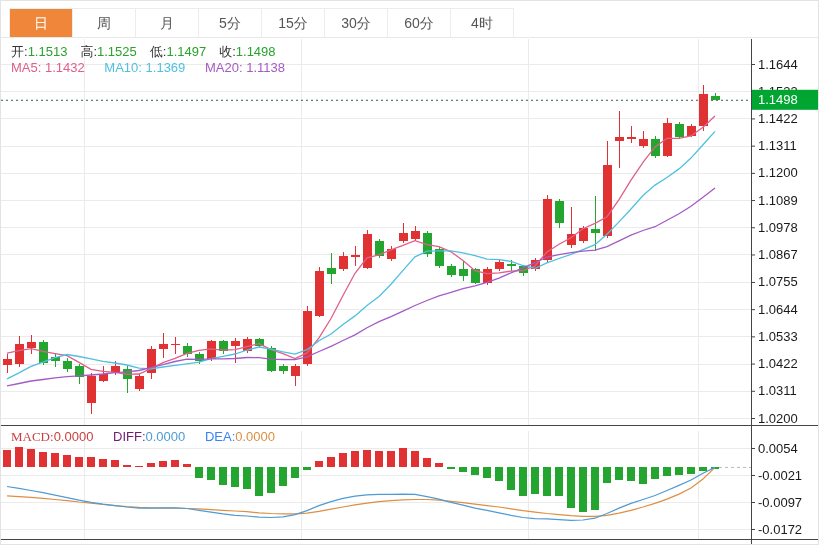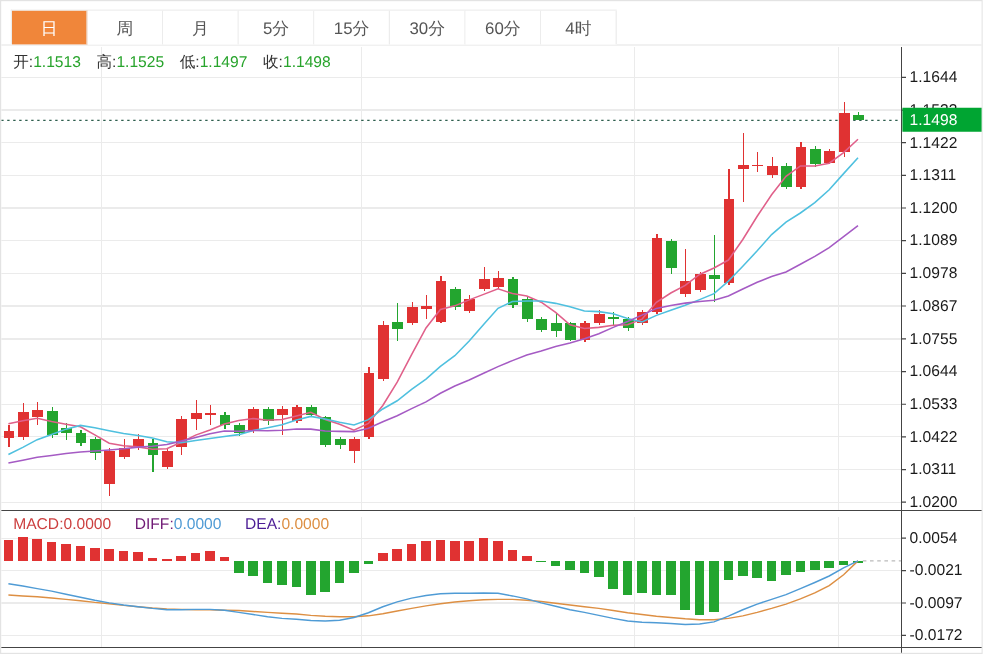--- a/index.html
+++ b/index.html
@@ -306,20 +306,25 @@
       <div class="tab">30分</div>
       <div class="tab">60分</div>
       <div class="tab">4时</div>
     </div>
   <div class="tab-underline"></div>
 
   <div class="readout quote-row">
     <span class="lbl">开:</span><span class="val" style="color: rgb(40, 164, 44);">1.1513</span><span class="lbl">高:</span><span class="val" style="color: rgb(40, 164, 44);">1.1525</span><span class="lbl">低:</span><span class="val" style="color: rgb(40, 164, 44);">1.1497</span><span class="lbl">收:</span><span class="val" style="color: rgb(40, 164, 44);">1.1498</span>
   </div>
 
+  <div class="readout ma-row">
+    <span class="pair"><span style="color: rgb(224, 96, 138);">MA5:</span> <span style="color: rgb(224, 96, 138);">1.1432</span></span>
+    <span class="pair"><span style="color: rgb(79, 192, 223);">MA10:</span> <span style="color: rgb(79, 192, 223);">1.1369</span></span>
+    <span class="pair"><span style="color: rgb(165, 91, 196);">MA20:</span> <span style="color: rgb(165, 91, 196);">1.1138</span></span>
+  </div>
 
   <div class="readout macd-row">
-    <span class="pair"><span style="color: rgb(204, 63, 63);">MACD:</span><span style="color: rgb(204, 63, 63);">0.0000</span></span>
+    <span class="pair"><span style="color: rgb(204, 63, 63); font-family: Liberation Serif, serif;">MACD:</span><span style="color: rgb(204, 63, 63);">0.0000</span></span>
     <span class="pair"><span style="color: #701a75;">DIFF:</span><span style="color: rgb(79, 155, 213);">0.0000</span></span>
-    <span class="pair"><span style="color: #4c1d95;">DEA:</span><span style="color: rgb(221, 143, 67);">0.0000</span></span>
+    <span class="pair"><span style="color: #3b82f6;">DEA:</span><span style="color: rgb(221, 143, 67);">0.0000</span></span>
   </div>
 
 </div>
 
 </body></html>

